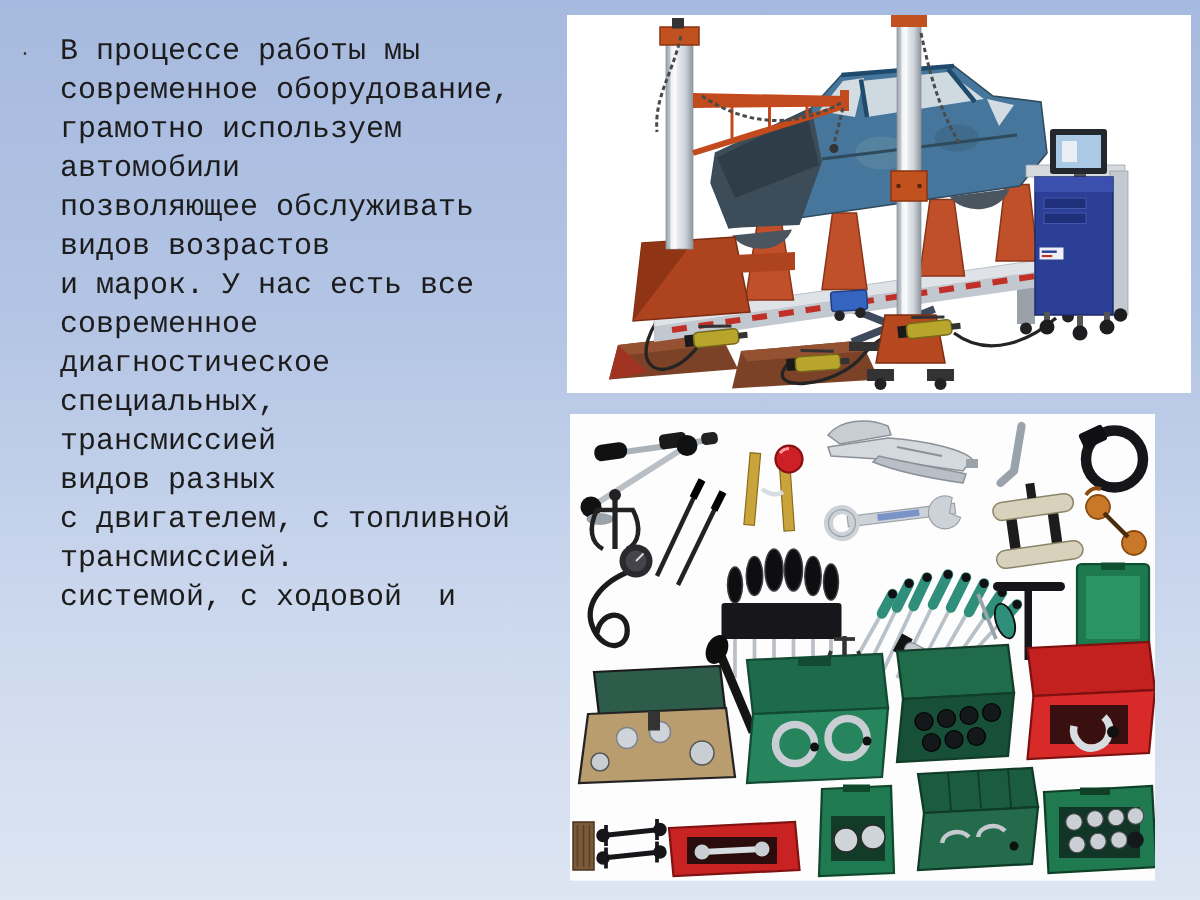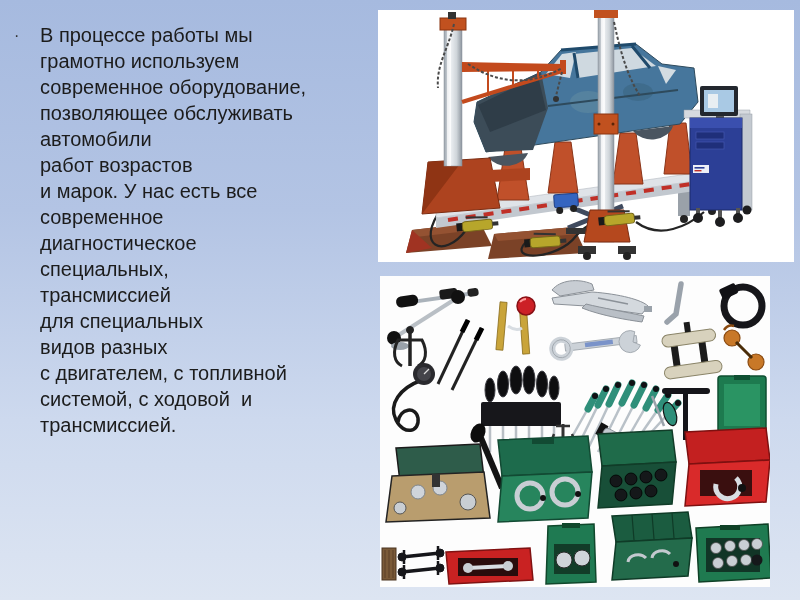--- a/index.html
+++ b/index.html
@@ -2,50 +2,49 @@
 <html><head>
 <meta charset="utf-8">
 <style>
   html,body{margin:0;padding:0;}
   body{width:800px;height:600px;overflow:hidden;font-family:"Liberation Sans",sans-serif;}
   .slide{position:relative;width:800px;height:600px;
     background:linear-gradient(to bottom,#a6badf 0%,#b3c4e4 35%,#cdd9ee 70%,#dde5f2 100%);}
   .text-block{position:absolute;left:12px;top:22px;width:362px;}
   .bullet{position:absolute;left:2px;top:5px;font-size:16px;color:#333;}
   .lines{position:absolute;left:28px;top:0;width:330px;}
-  .line{font-size:20px;line-height:26px;color:#1c1c1c;white-space:pre;}
+  .line{font-size:20px;line-height:26px;color:#1c1c1c;white-space:pre;font-family:Liberation Mono, monospace;}
   .photo{position:absolute;background:#fff;}
   .photo-machine{left:378px;top:10px;width:416px;height:252px;}
   .photo-tools{left:380px;top:276px;width:390px;height:311px;background:#fdfdfd;}
   svg{display:block;}
 </style>
 </head>
 <body>
 
 <div class="slide">
 
   <div class="text-block">
     <span class="bullet">·</span>
     <div class="lines">
       <div class="line">В процессе работы мы</div>
+      <div class="line">современное оборудование,</div>
       <div class="line">грамотно используем</div>
-      <div class="line">современное оборудование,</div>
+      <div class="line">автомобили</div>
       <div class="line">позволяющее обслуживать</div>
-      <div class="line">автомобили</div>
-      <div class="line">работ возрастов</div>
+      <div class="line">видов возрастов</div>
       <div class="line">и марок. У нас есть все</div>
       <div class="line">современное</div>
       <div class="line">диагностическое</div>
       <div class="line">специальных,</div>
       <div class="line">трансмиссией</div>
-      <div class="line">для специальных</div>
       <div class="line">видов разных</div>
       <div class="line">с двигателем, с топливной</div>
+      <div class="line">трансмиссией.</div>
       <div class="line">системой, с ходовой  и</div>
-      <div class="line">трансмиссией.</div>
     </div>
   </div>
 
   <div class="photo photo-machine">
     <svg width="416" height="252" viewBox="0 0 416 252">
       <defs>
         <linearGradient id="silv" x1="0" y1="0" x2="1" y2="0">
           <stop offset="0" stop-color="#9aa3ac"></stop>
             <stop offset="0.35" stop-color="#eef1f4"></stop>
           <stop offset="0.7" stop-color="#cfd5da"></stop>

